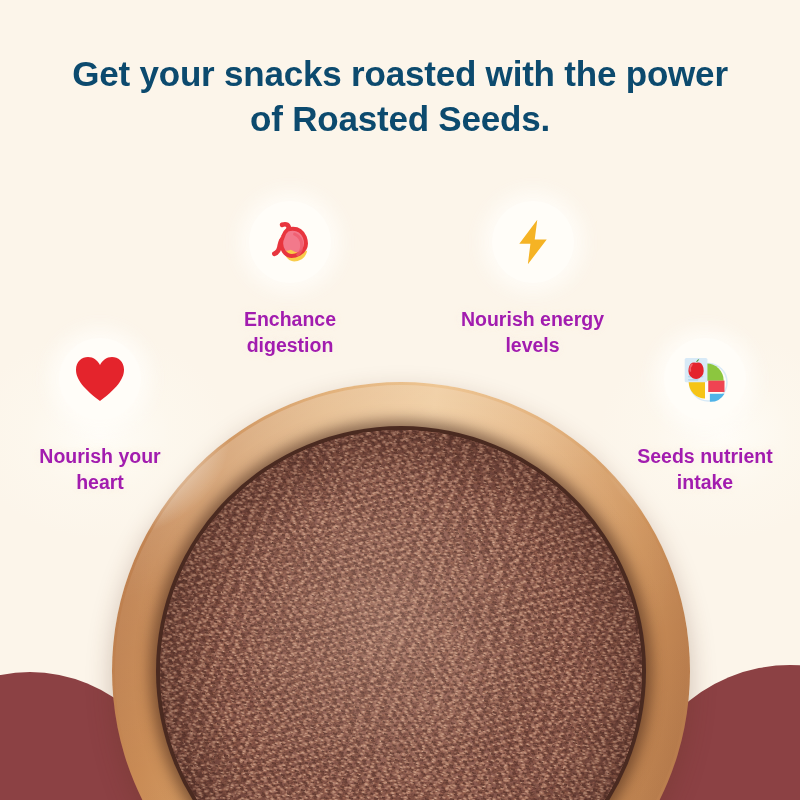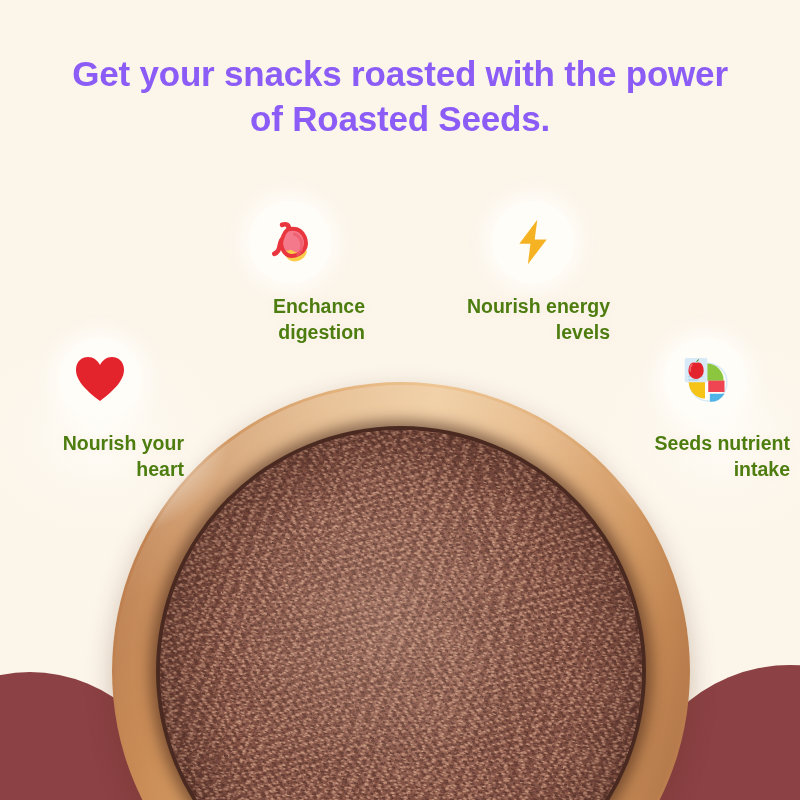--- a/index.html
+++ b/index.html
@@ -41,21 +41,21 @@
     top: 665px;
   }
 
   
   #headline {
     position: absolute;
     left: 60px;
     top: 52px;
     width: 680px;
     text-align: center;
-    color: #8b5cf6;
+    color: #0c4a6e;
     font-size: 35px;
     line-height: 1.28;
     font-weight: bold;
     letter-spacing: -0.2px;
   }
 
   
   .benefit {
     position: absolute;
     text-align: center;
@@ -66,30 +66,29 @@
     border-radius: 50%;
     background: #fffdf8;
     margin: 0 auto;
     display: flex;
     align-items: center;
     justify-content: center;
     box-shadow: 0 0 18px 10px rgba(255,253,248,0.85);
     position: relative;
   }
   .badge-label {
-    margin-top: 11px;
-    color: #4d7c0f;
+    margin-top: 24px;
+    color: #a21caf;
     font-size: 19.5px;
     font-weight: bold;
     line-height: 1.33;
     white-space: pre-line;
     position: relative;
     z-index: 4;
     text-shadow: 0 0 6px rgba(252,245,234,0.9), 0 0 10px rgba(252,245,234,0.8);
-    text-align: right;
   }
 
   #benefit-digestion { left: 215px; top: 201px; width: 150px; }
   #benefit-energy    { left: 455px; top: 201px; width: 155px; }
   #benefit-heart     { left: 16px;  top: 338px; width: 168px; }
   #benefit-nutrient  { left: 620px; top: 338px; width: 170px; }
 
   
   #bowl-wrap {
     position: absolute;

